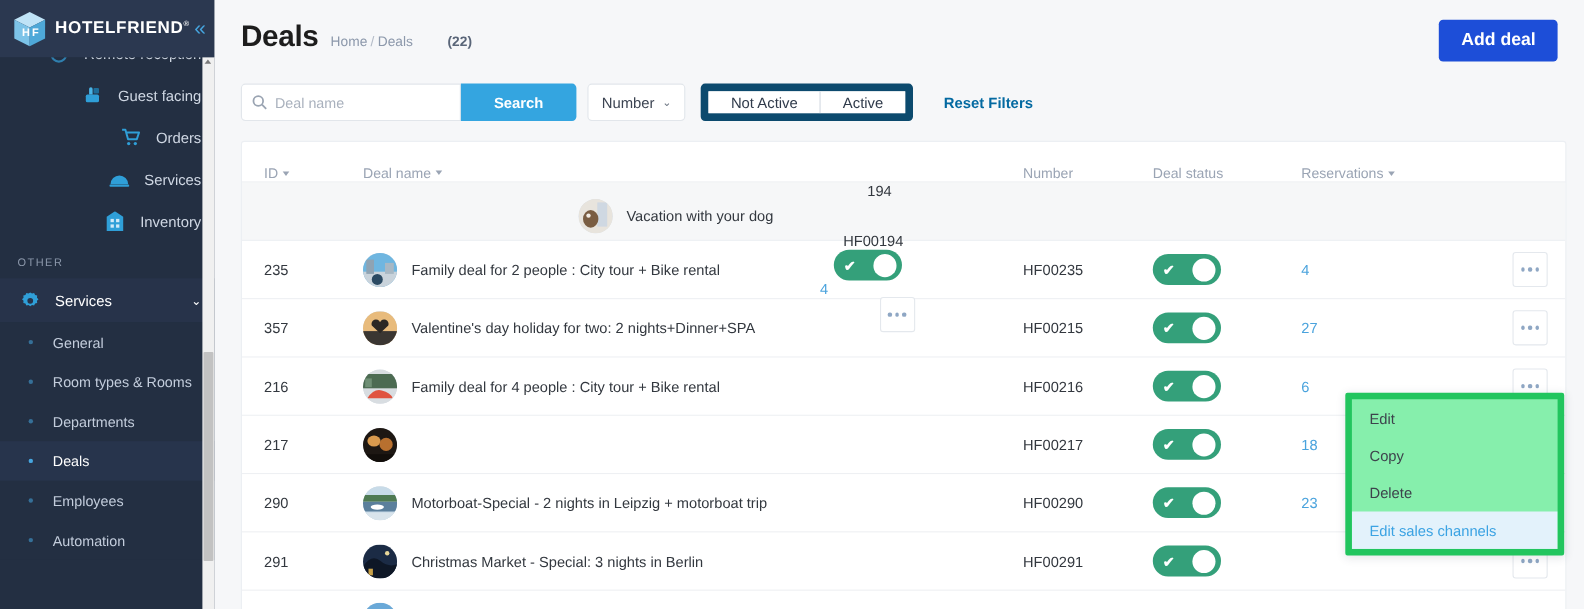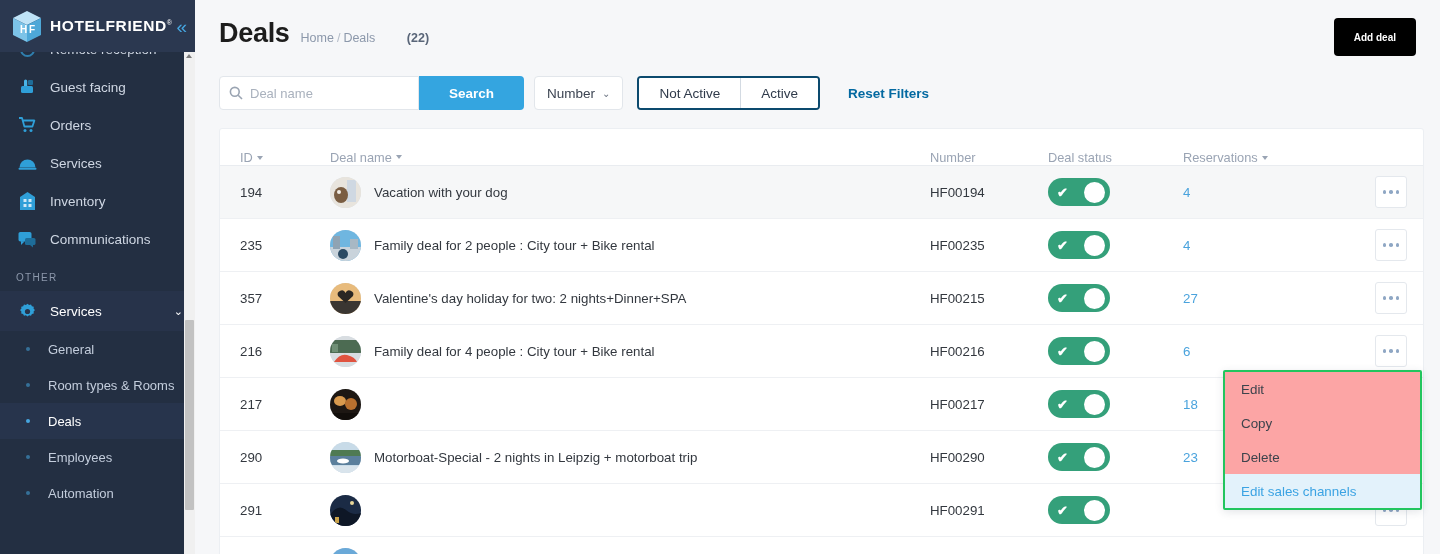--- a/index.html
+++ b/index.html
@@ -37,20 +37,21 @@
   }
 
   .nav-scroll { position: relative; height: 502px; overflow: hidden; }
   .nav-list { position: absolute; top: -22px; left: 0; width: 195px; }
 
   .nav-item {
     display: flex; align-items: center;
     height: 38px; padding: 0 12px 0 16px;
     color: #cfd7e3; font-size: 13.5px; cursor: pointer;
     white-space: nowrap;
+    justify-content: flex-end;
   }
   .nav-item .ico {
     width: 22px; flex: 0 0 22px; display: flex; align-items: center;
     justify-content: center; margin-right: 12px; color: #2f9fd8;
   }
   .nav-item .ico svg { display: block; }
   .nav-label { font-size: 13.5px; }
 
   .nav-section {
     color: #8c98ab; font-size: 10px; letter-spacing: 1.3px;
@@ -94,23 +95,23 @@
   }
   .page-head { padding: 18px 24px 0 24px; display: flex; align-items: flex-start; }
   .title-wrap { display: flex; align-items: baseline; }
   .page-title { font-size: 27px; font-weight: bold; color: #1d1d1d; letter-spacing: -0.3px; }
   .breadcrumb { margin-left: 11px; font-size: 12.5px; color: #8c98ab; }
   .breadcrumb a { color: #8c98ab; text-decoration: none; }
   .breadcrumb .sep { margin: 0 3px; color: #b4bcc8; }
   .breadcrumb .count { font-weight: bold; color: #5a6679; margin-left: 28px; }
 
   .add-btn {
-    margin-left: auto; background: #000000; color: #fff;
+    margin-left: auto; background: #1d4ed8; color: #fff;
     border: none; border-radius: 4px; padding: 0 20px; height: 38px;
-    font-size: 10px; font-weight: bold; cursor: pointer;
+    font-size: 16px; font-weight: bold; cursor: pointer;
     font-family: "Liberation Sans", sans-serif;
   }
 
   .filter-bar {
     display: flex; align-items: center; padding: 20px 24px 0 24px; gap: 0;
   }
   .search-box {
     width: 200px; height: 34px; background: #fff;
     border: 1px solid #e2e6eb; border-radius: 4px 0 0 4px;
     display: flex; align-items: center; padding-left: 9px;
@@ -129,21 +130,21 @@
   }
   .select-box {
     margin-left: 10px; height: 34px; background: #fff;
     border: 1px solid #e2e6eb; border-radius: 4px;
     display: flex; align-items: center; padding: 0 12px;
     font-size: 13.5px; color: #3c4452; cursor: pointer; gap: 7px;
   }
   .select-box .caret { font-size: 10px; color: #6b7482; }
   .seg-group {
     margin-left: 14px; display: flex; height: 34px;
-    border: 2px solid #0c4a6e; border-radius: 4px; overflow: hidden; background: #fff;
+    border: 7px solid #0c4a6e; border-radius: 4px; overflow: hidden; background: #fff;
   }
   .seg-btn {
     padding: 0 20px; display: flex; align-items: center;
     font-size: 13.5px; color: #2f3a4a; cursor: pointer; background: #fff;
   }
   .seg-btn + .seg-btn { border-left: 1px solid #d3dae2; }
   .reset-link {
     margin-left: 28px; color: #0369a1; font-size: 13.5px;
     font-weight: bold; cursor: pointer; text-decoration: none;
   }
@@ -153,21 +154,21 @@
     margin: 18px 16px 0 24px; background: #fff;
     border: 1px solid #eceff3; border-radius: 3px;
     position: relative;
   }
   .t-row {
     display: flex; align-items: center; height: 53px;
     border-bottom: 1px solid #eef0f3;
   }
   .t-head { height: 37px; border-bottom: 1px solid #e9ecf0; }
   .t-head .cell { color: #9aa4b4; font-size: 12.8px; margin-top: 20px; }
-  .t-row.alt { background: #f6f7f8; }
+  .t-row.alt { background: #f6f7f8; flex-direction: column; }
   .cell { padding: 0 4px; font-size: 13.3px; color: #33383f; }
   .c-id     { width: 106px; padding-left: 20px; }
   .c-name   { width: 600px; display: flex; align-items: center; }
   .c-number { width: 118px; }
   .c-status { width: 135px; }
   .c-res    { width: 160px; }
   .c-act    { flex: 1; display: flex; justify-content: flex-end; padding-right: 16px; }
 
   .sort-caret {
     display: inline-block; margin-left: 4px;
@@ -196,23 +197,23 @@
   .dots-btn {
     width: 32px; height: 32px; border: 1px solid #e4e8ed; border-radius: 3px;
     background: #fff; display: flex; align-items: center; justify-content: center;
     gap: 3px; cursor: pointer;
   }
   .dots-btn i { width: 3.5px; height: 3.5px; border-radius: 50%; background: #8fa7c4; display: block; }
 
   
   .ctx-menu {
     position: absolute; left: 1003px; top: 228px; width: 199px;
-    background: #fca5a5; border: 2px solid #22c55e; border-radius: 2px;
+    background: #86efac; border: 6px solid #22c55e; border-radius: 2px;
     box-shadow: 0 2px 9px rgba(40,55,80,.13);
-    z-index: 40; overflow: hidden; margin-top: 13px;
+    z-index: 40; overflow: hidden;
   }
   .ctx-item {
     height: 34px; display: flex; align-items: center; padding-left: 16px;
     font-size: 13.4px; color: #3d434c; cursor: pointer;
   }
   .ctx-item.hl { background: #e3f2fb; color: #3ba3e3; }
 </style>
 </head>
 <body>
 
@@ -285,31 +286,20 @@
                 <path d="M8.5 0 L16 5 V18 H1 V5 Z" fill="#2f9fd8"></path>
                 <rect x="4.5" y="7" width="3" height="3" fill="#cfe9f8"></rect>
                 <rect x="9.5" y="7" width="3" height="3" fill="#cfe9f8"></rect>
                 <rect x="4.5" y="12" width="3" height="3" fill="#cfe9f8"></rect>
                 <rect x="9.5" y="12" width="3" height="3" fill="#cfe9f8"></rect>
               </svg>
           </span>
           <span class="nav-label">Inventory</span>
         </div>
 
-        <div class="nav-item">
-          <span class="ico">
-            <svg width="18" height="17" viewBox="0 0 18 17">
-                <rect x="0.5" y="1" width="13" height="9.5" rx="1.8" fill="#2f9fd8"></rect>
-                <polygon points="3,10 3,14 6.5,10.5" fill="#2f9fd8"></polygon>
-                <rect x="7" y="7" width="10.5" height="7" rx="1.6" fill="#1e6d99"></rect>
-                <polygon points="15,13.5 15,16.5 12,14" fill="#1e6d99"></polygon>
-              </svg>
-          </span>
-          <span class="nav-label">Communications</span>
-        </div>
 
         <div class="nav-section">OTHER</div>
 
         <div class="nav-item parent">
           <span class="ico">
             <svg width="17" height="17" viewBox="0 0 17 17">
                 <path d="M8.5 0.8 l1.6 1.1 1.9-.5 .9 1.8 1.9 .5 -.2 2 1.4 1.4 -1.4 1.4 .2 2 -1.9 .5 -.9 1.8 -1.9-.5 -1.6 1.1 -1.6-1.1 -1.9 .5 -.9-1.8 -1.9-.5 .2-2 -1.4-1.4 1.4-1.4 -.2-2 1.9-.5 .9-1.8 1.9 .5 Z" fill="#2f9fd8"></path>
                 <circle cx="8.5" cy="8.5" r="2.6" fill="#27334a"></circle>
               </svg>
           </span>
@@ -318,20 +308,24 @@
         </div>
 
         <div class="subnav">
           <div class="sub-item">
             <span class="dot"></span>
             <span>General</span>
           </div>
           <div class="sub-item">
             <span class="dot"></span>
             <span>Room types &amp; Rooms</span>
+          </div>
+          <div class="sub-item">
+            <span class="dot"></span>
+            <span>Departments</span>
           </div>
           <div class="sub-item active">
             <span class="dot"></span>
             <span>Deals</span>
           </div>
           <div class="sub-item">
             <span class="dot"></span>
             <span>Employees</span>
           </div>
           <div class="sub-item">
@@ -584,20 +578,21 @@
         <div class="cell c-id">291</div>
         <div class="cell c-name">
           <span class="avatar">
             <svg class="av-svg" viewBox="0 0 31 31">
                 <rect width="31" height="31" fill="#1b2b45"></rect>
                 <path d="M0 20 q8-12 16-5 q7 6 15 3 v13 H0 Z" fill="#0e1726"></path>
                 <circle cx="22" cy="8" r="2" fill="#e8d79a"></circle>
                 <rect x="5" y="22" width="4" height="6" fill="#c9a24a"></rect>
               </svg>
           </span>
+          <span>Christmas Market - Special: 3 nights in Berlin</span>
         </div>
         <div class="cell c-number">HF00291</div>
         <div class="cell c-status">
           <span class="toggle">
               <span class="check">✔</span>
               <span class="knob"></span>
             </span>
         </div>
         <div class="cell c-res"><span class="res-link"></span></div>
         <div class="cell c-act">

